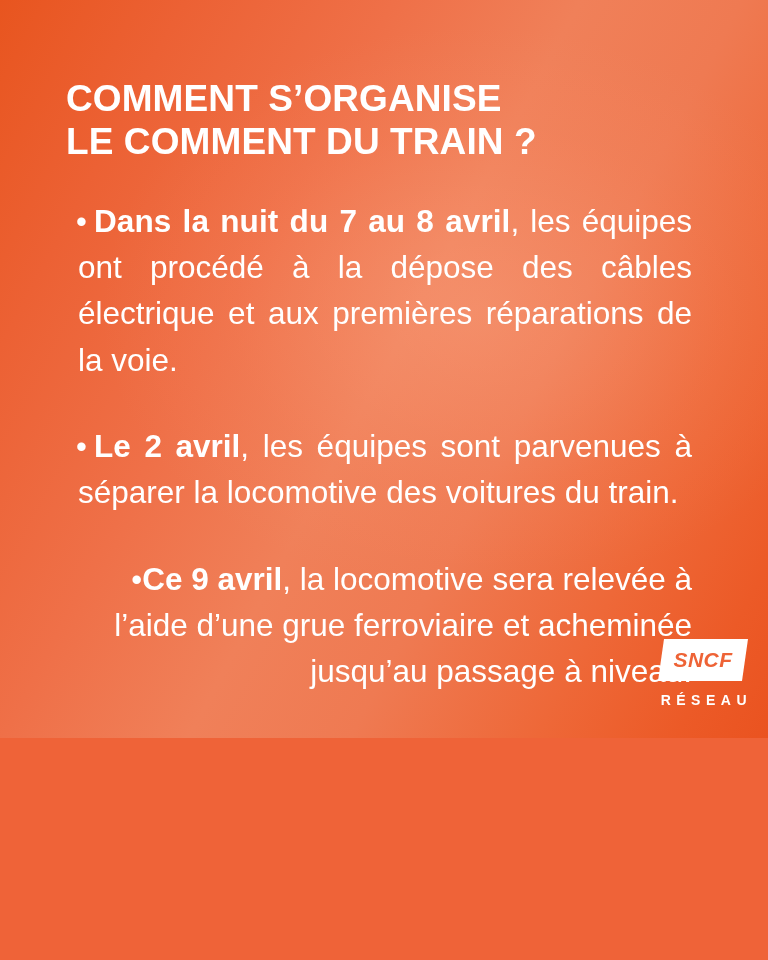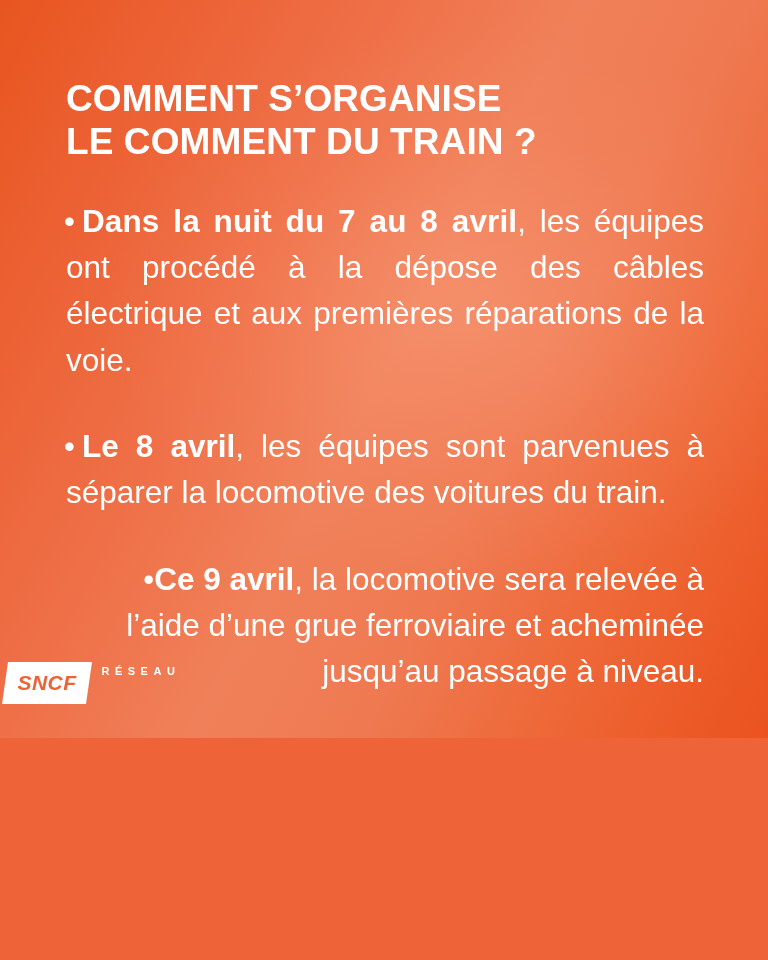--- a/index.html
+++ b/index.html
@@ -72,47 +72,47 @@
     width: 18px;
     margin-left: -2px;
     font-size: 31px;
     line-height: 1;
     vertical-align: baseline;
   }
   .bullet-block b {
     font-weight: bold;
   }
   .para {
-    margin: 0;
+    margin: 12px;
     text-align: justify;
     text-justify: inter-word;
   }
   .para.nojust { text-align: right; }
 
   .b1 { letter-spacing: 0.1px; }
 
   .logo-wrap {
     position: absolute;
     left: 0;
     right: 16px;
     bottom: 30px;
     z-index: 3;
     display: flex;
-    flex-direction: row;
-    align-items: flex-start;
+    flex-direction: column;
+    align-items: flex-end;
   }
   .sncf-logo {
     width: 96px;
     height: 50px;
     display: block;
   }
   .reseau {
     margin-top: 7px;
     color: #ffffff;
-    font-size: 11px;
+    font-size: 14px;
     letter-spacing: 5.5px;
     font-weight: bold;
     text-indent: 5.5px;
   }
 </style>
 </head>
 <body>
 
 <div class="card">
 
@@ -121,21 +121,21 @@
     <h1 class="title">
       <span class="line">COMMENT S’ORGANISE</span>
       <span class="line">LE COMMENT DU TRAIN ?</span>
     </h1>
 
     <div class="bullet-block">
       <p class="para"><span class="dot">•</span><b class="b1">Dans la nuit du 7 au 8 avril</b><span>, les équipes ont procédé à la dépose des câbles électrique et aux premières réparations de la voie.</span></p>
     </div>
 
     <div class="bullet-block">
-      <p class="para"><span class="dot">•</span><b>Le 8 avril</b><span>, les équipes sont parvenues à séparer la locomotive des voitures du train.</span></p>
+      <p class="para"><span class="dot">•</span><b>Le 2 avril</b><span>, les équipes sont parvenues à séparer la locomotive des voitures du train.</span></p>
     </div>
 
     <div class="bullet-block">
       <p class="para nojust"><span class="dot">•</span><b>Ce 9 avril</b><span>, la locomotive sera relevée à l’aide d’une grue ferroviaire et acheminée jusqu’au passage à niveau.</span></p>
     </div>
 
   </div>
 
   <div class="logo-wrap">
     <svg class="sncf-logo" viewBox="0 0 96 50" aria-hidden="true">

